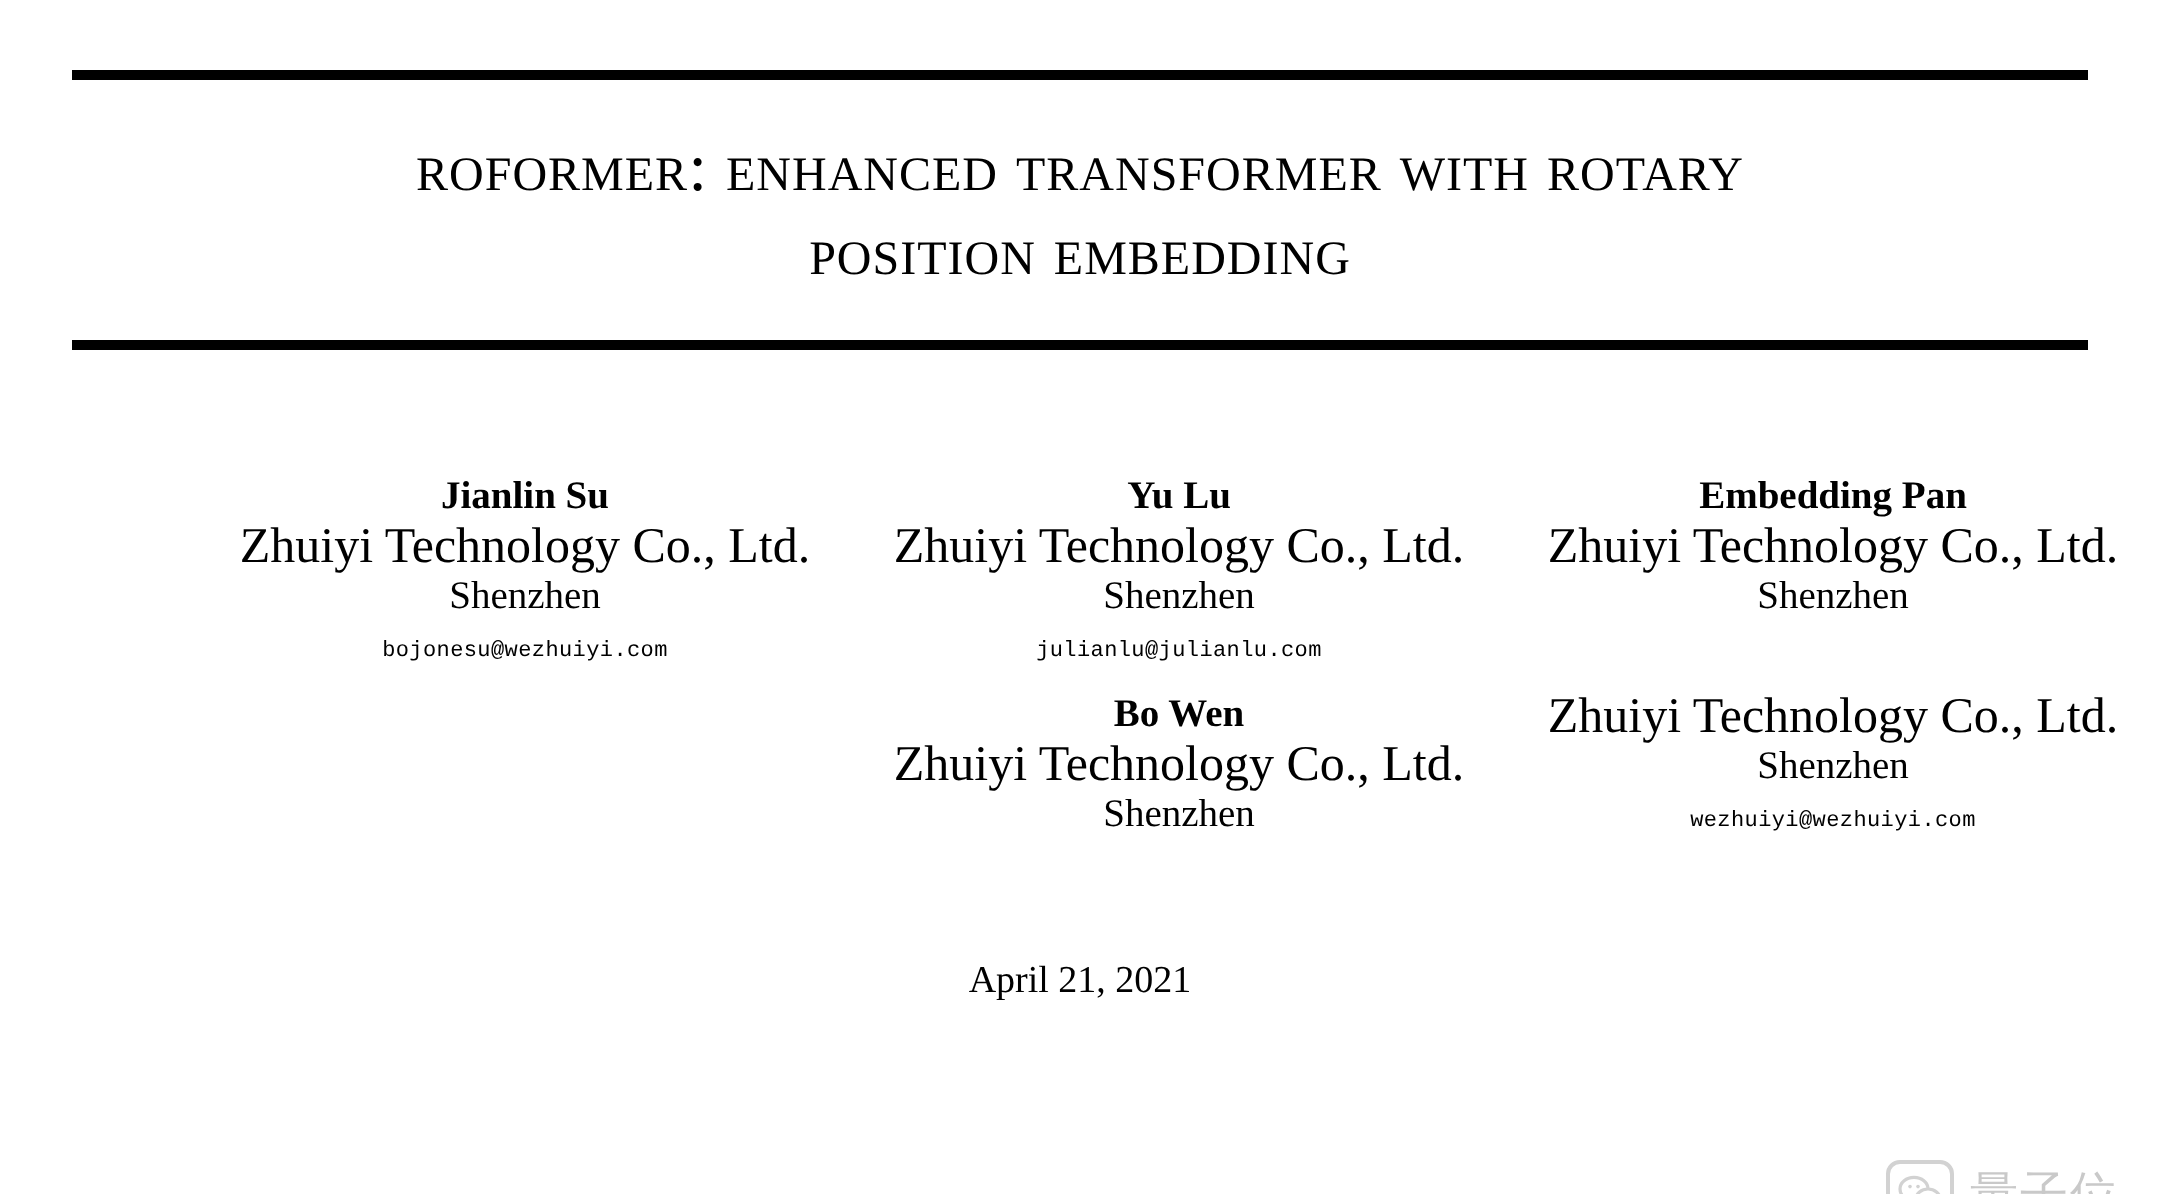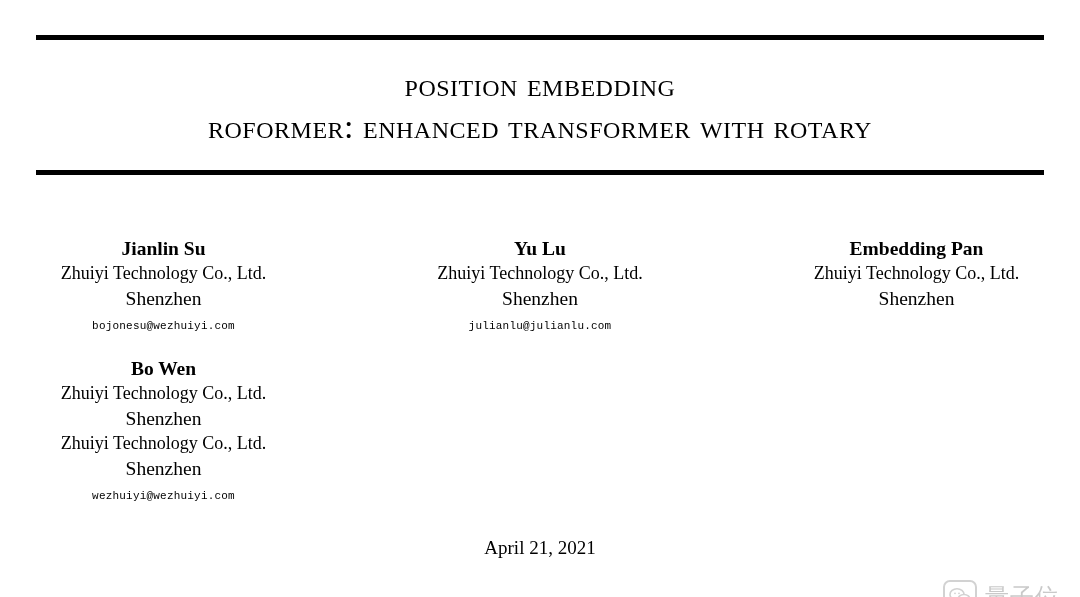--- a/index.html
+++ b/index.html
@@ -49,63 +49,62 @@
   .title .sc {
     font-variant: small-caps;
     text-transform: lowercase;
   }
 
   .authors {
     margin-top: 62px;
   }
   .author-row {
     display: flex;
-    justify-content: space-between;
+    justify-content: flex-end;
     align-items: flex-start;
   }
   .author-row.row1 > .author {
     width: 327px;
   }
   .author-row.row2 {
-    margin-top: 18px;
-    flex-direction: column;
+    margin-top: 7px;
   }
   .author-row.row2 > .author {
     width: 327px;
   }
   .author {
     text-align: center;
     padding: 0 6px;
     box-sizing: border-box;
   }
   .author-name {
     font-size: 19.5px;
     font-weight: bold;
     line-height: 24px;
   }
   .author-affil {
-    font-size: 18px;
+    font-size: 25px;
     line-height: 25px;
   }
   .author-city {
     font-size: 19.5px;
     line-height: 25px;
   }
   .author-email {
     font-family: "Liberation Mono", monospace;
     font-size: 11px;
     line-height: 26px;
     margin-top: 2px;
     letter-spacing: 0.2px;
   }
 
   .date {
     text-align: center;
     font-size: 19px;
-    margin-top: 28px;
+    margin-top: 56px;
   }
 
   
   .watermark {
     position: absolute;
     right: 20px;
     bottom: 18px;
     display: flex;
     align-items: center;
     gap: 8px;
@@ -132,22 +131,22 @@
   }
 </style>
 </head>
 <body>
 
 <div class="page">
 
   <div class="rule rule-top"></div>
 
   <div class="title">
+    <div class="sc">RoFormer: Enhanced Transformer with Rotary</div>
     <div class="sc">Position Embedding</div>
-    <div class="sc">RoFormer: Enhanced Transformer with Rotary</div>
   </div>
 
   <div class="rule rule-bottom"></div>
 
   <div class="authors">
 
     <div class="author-row row1">
 
       <div class="author">
         <div class="author-name">Jianlin Su</div>

